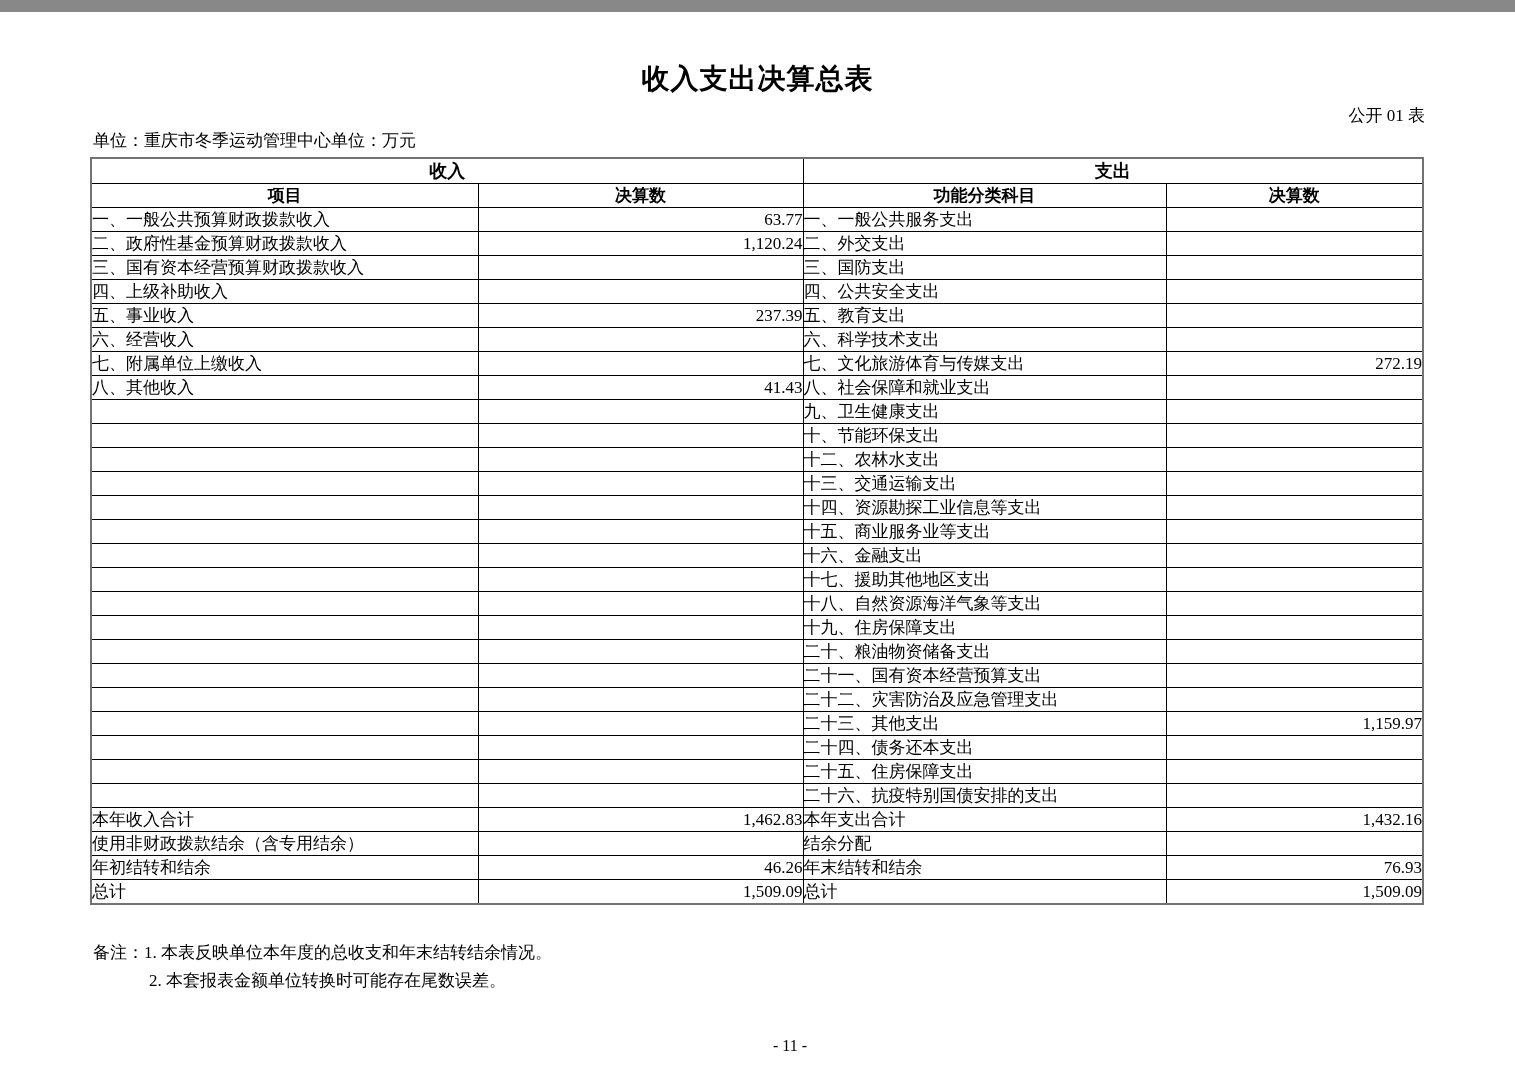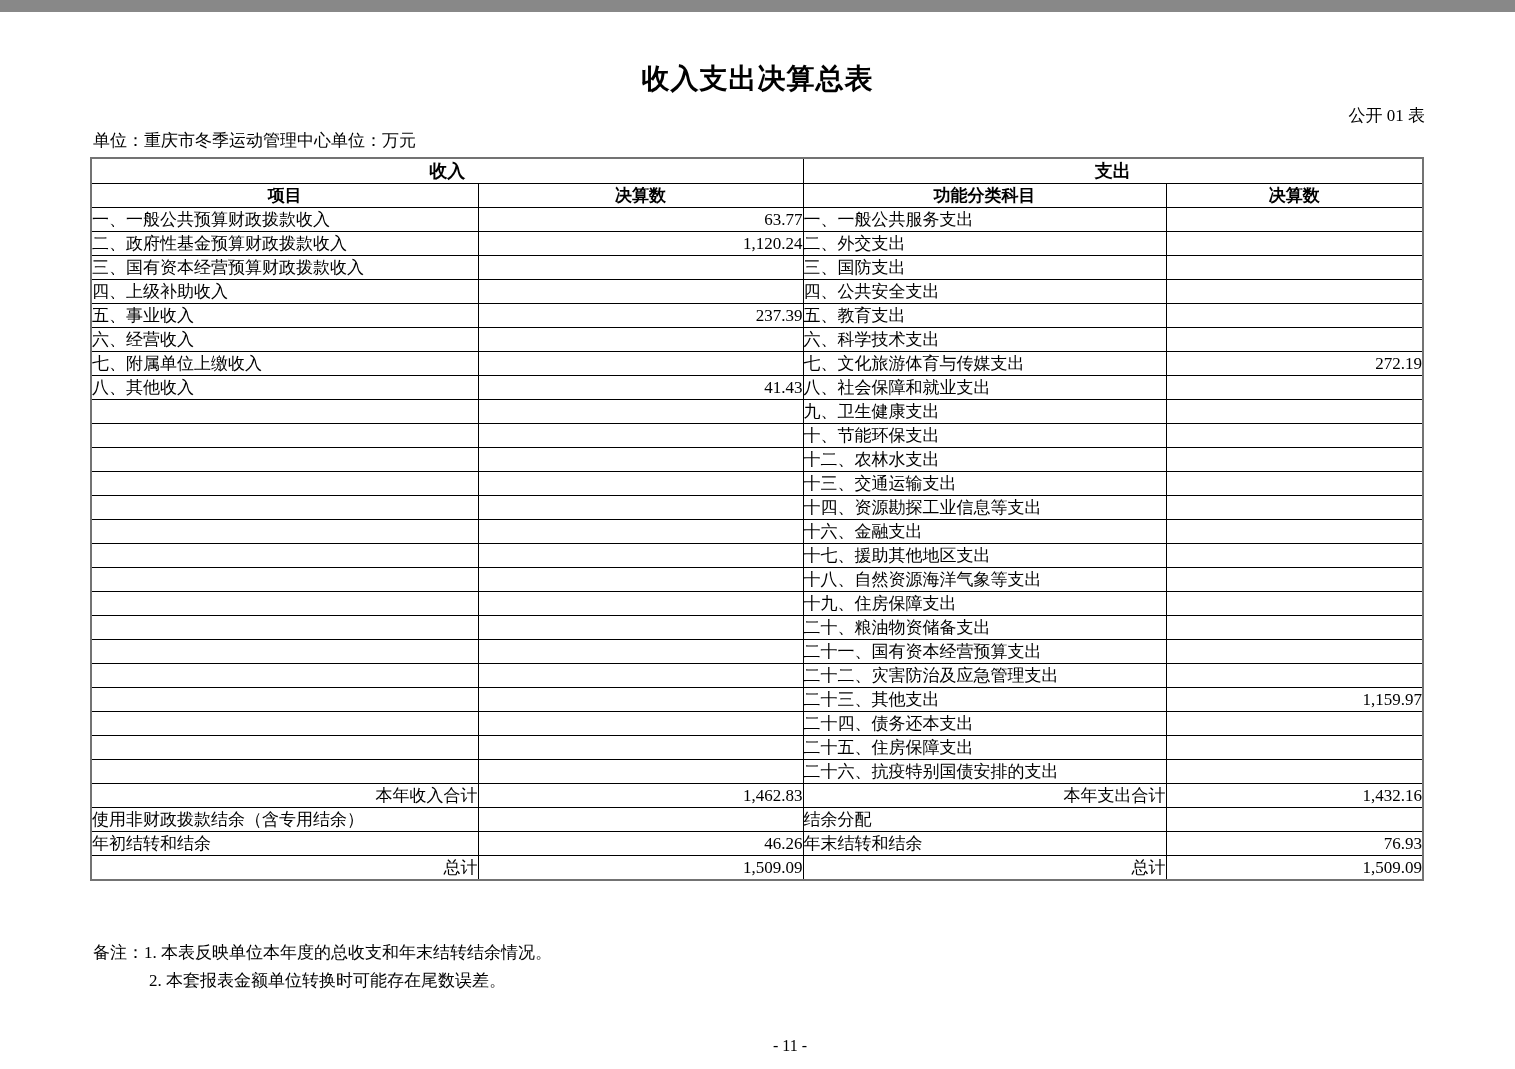--- a/index.html
+++ b/index.html
@@ -54,21 +54,21 @@
     font-size: 17px;
     white-space: nowrap;
     overflow: hidden;
     font-weight: 400;
   }
   tr.group-h th { height: 23px; font-weight: 700; font-size: 18px; text-align: center; }
   tr.col-h th   { height: 22px; font-weight: 700; text-align: center; font-family: Liberation Serif, serif; }
   tbody td { height: 23.5px; }
   td.lbl { text-align: left; padding-left: 4px; font-weight: 700; }
   td.num { text-align: right; padding-right: 6px; }
-  tr.sum-c td.lbl { text-align: right; padding-left: 11px; }
+  tr.sum-c td.lbl { text-align: left; padding-left: 0; }
   .notes {
     position: absolute;
     top: 927px;
     left: 93px;
     font-size: 17px;
     line-height: 28px;
   }
   .notes .note2 { margin-left: 56px; }
   .page-num {
     position: absolute;
@@ -187,20 +187,26 @@
         </tr>
       <tr>
           <td class="lbl"></td>
           <td class="num"></td>
           <td class="lbl">十四、资源勘探工业信息等支出</td>
           <td class="num"></td>
         </tr>
       <tr>
           <td class="lbl"></td>
           <td class="num"></td>
+          <td class="lbl">十五、商业服务业等支出</td>
+          <td class="num"></td>
+        </tr>
+      <tr>
+          <td class="lbl"></td>
+          <td class="num"></td>
           <td class="lbl">十六、金融支出</td>
           <td class="num"></td>
         </tr>
       <tr>
           <td class="lbl"></td>
           <td class="num"></td>
           <td class="lbl">十七、援助其他地区支出</td>
           <td class="num"></td>
         </tr>
       <tr>

